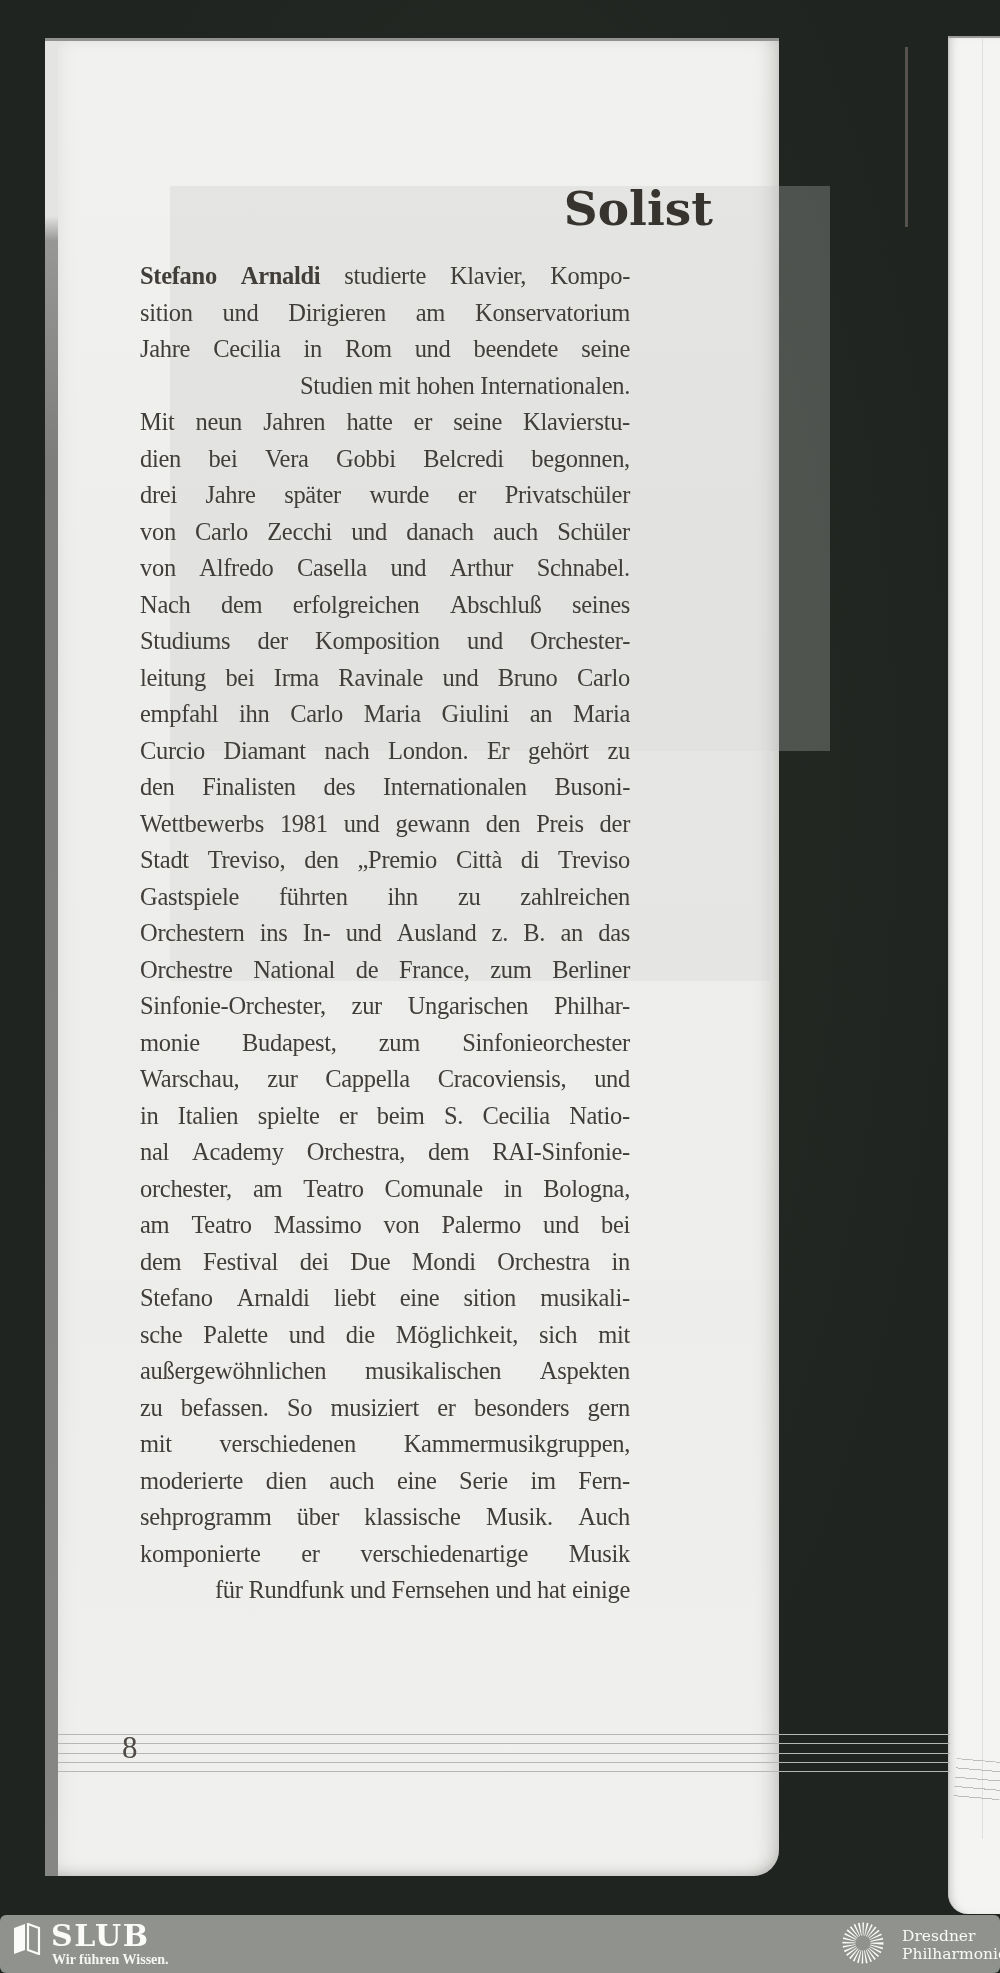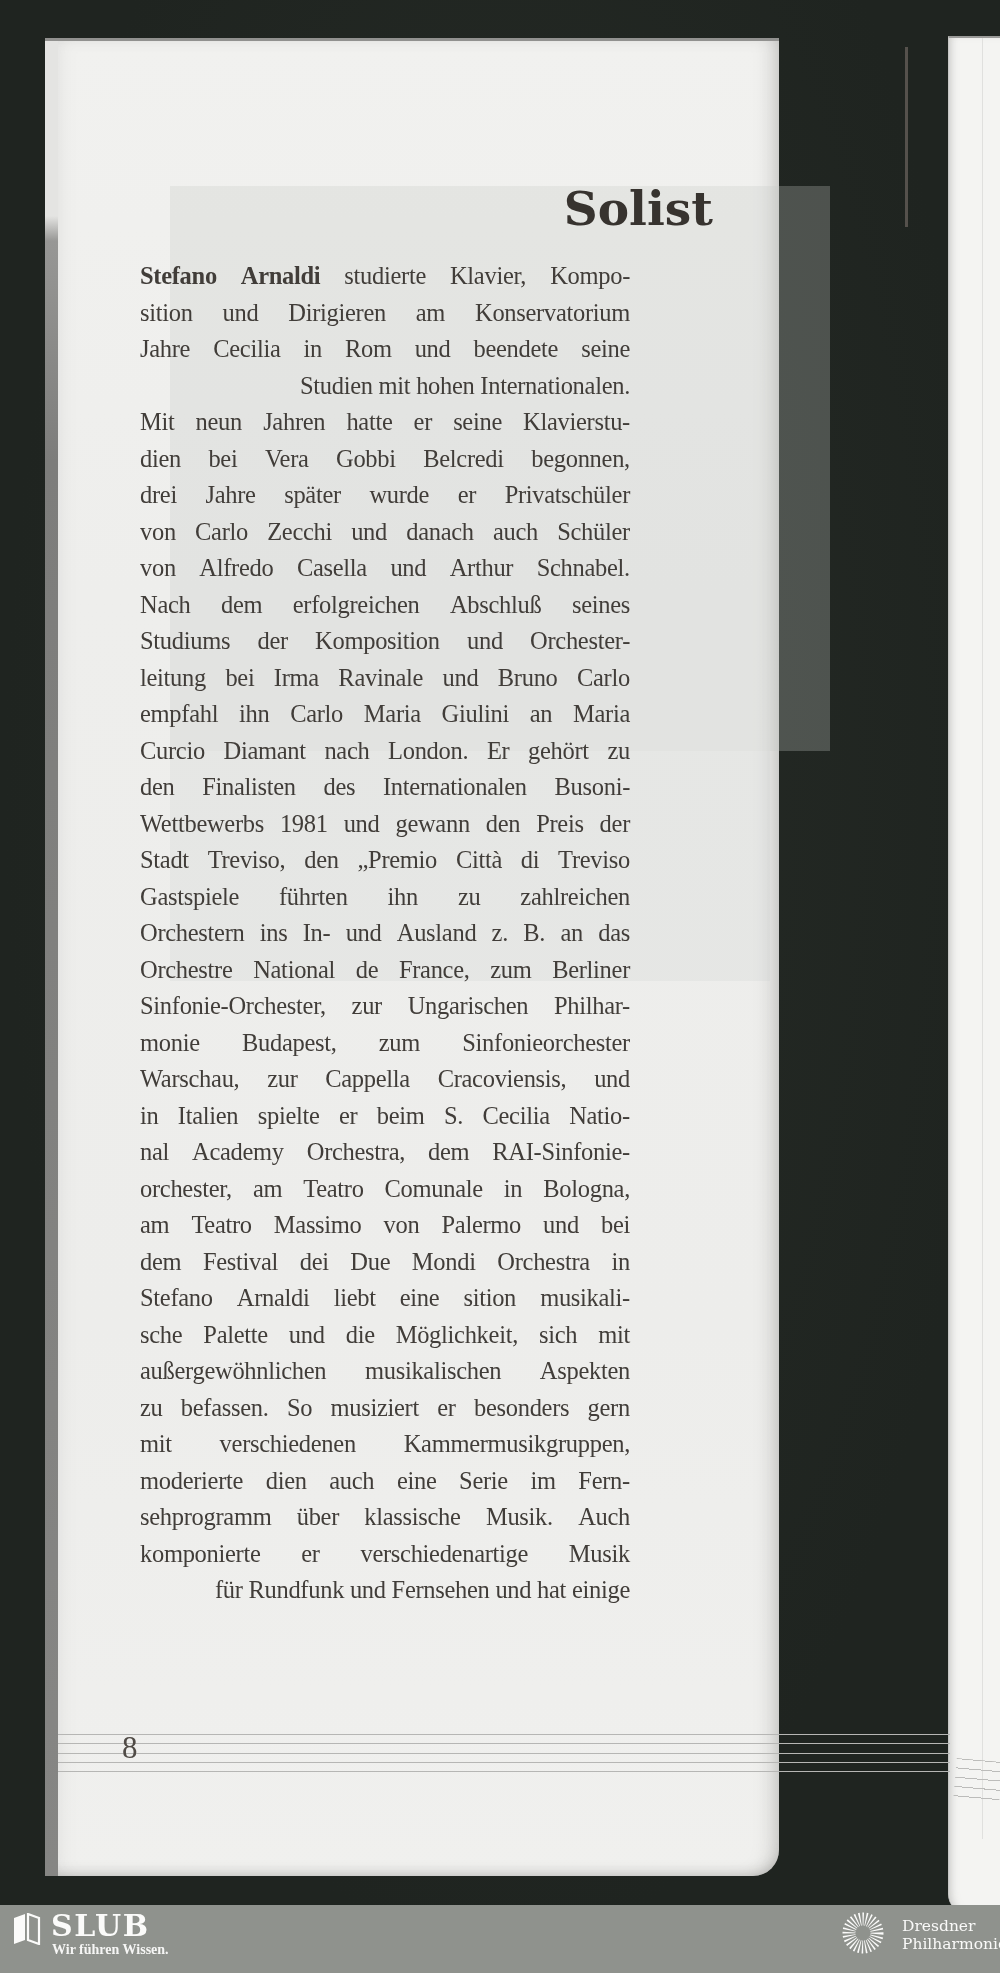--- a/index.html
+++ b/index.html
@@ -45,21 +45,21 @@
     white-space:pre;text-align:right;}
   .line.last{display:block;}
   .line .bold{font-weight:bold;}
 
   
   .staff-lines{position:absolute;left:13px;top:1693px;width:892px;height:38px;
     background:repeating-linear-gradient(180deg,#b6b6b4 0 1px,transparent 1px 9.3px);}
   .page-number{position:absolute;left:77px;top:1691px;font-size:31px;line-height:1;color:#504b46;}
 
   
-  .footer-bar{position:absolute;left:0;bottom:0;width:1000px;height:68px;background:#8f928d;}
+  .footer-bar{position:absolute;left:0;bottom:0;width:1000px;height:58px;background:#8f928d;border-radius:6px;}
   .slub-logo{position:absolute;left:13px;top:6px;width:300px;height:46px;cursor:pointer;}
   .slub-book-icon{position:absolute;left:0;top:2px;}
   .slub-wordmark{position:absolute;left:38px;top:-3px;font-family:"DejaVu Serif",serif;
     font-weight:bold;font-size:30px;letter-spacing:1.5px;color:#fbfbfa;}
   .slub-tagline{position:absolute;left:39px;top:31px;font-family:Liberation Serif, serif;
     font-weight:bold;font-size:14px;color:#f6f6f5;}
   .phil-logo{position:absolute;left:840px;top:4px;width:160px;height:48px;cursor:pointer;}
   .sunburst-icon{position:absolute;left:0;top:1px;}
   .phil-name{position:absolute;left:62px;top:8px;font-family:"DejaVu Serif",serif;
     font-size:15.5px;line-height:18px;color:#fafaf9;}

